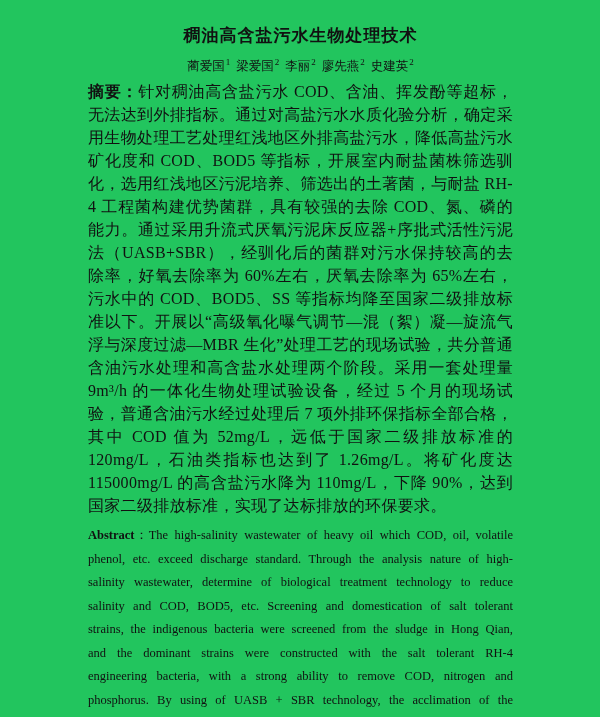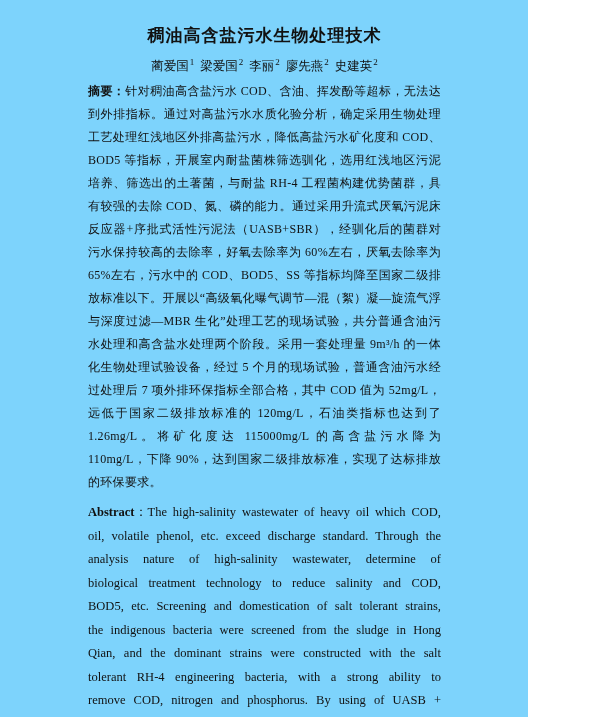--- a/index.html
+++ b/index.html
@@ -9,24 +9,24 @@
   }
   body {
     width: 600px;
     height: 717px;
     overflow: hidden;
     font-family: "Liberation Serif", "DejaVu Serif", serif;
     color: #111111;
   }
   .page {
     box-sizing: border-box;
-    width: 528px;
+    width: 600px;
     height: 717px;
     padding: 24px 87px 26px 88px;
-    background: #7dd3fc;
+    background: #22c55e;
   }
   .title {
     margin: 0 0 9px 0;
     text-align: center;
     font-size: 17px;
     font-weight: bold;
     letter-spacing: 1px;
     line-height: 24px;
   }
   .authors {
@@ -43,21 +43,21 @@
     margin-left: 1px;
   }
   .affiliation {
     margin: 0 0 12px 0;
     text-align: center;
     font-size: 12px;
     line-height: 18px;
   }
   .abstract-cn {
     margin: 0 0 7px 0;
-    font-size: 12px;
+    font-size: 16px;
     line-height: 23px;
     text-align: justify;
     letter-spacing: 0.3px;
   }
   .abstract-cn .label { font-weight: bold; }
   .abstract-en {
     margin: 0;
     font-size: 12.5px;
     line-height: 23.5px;
     text-align: justify;

